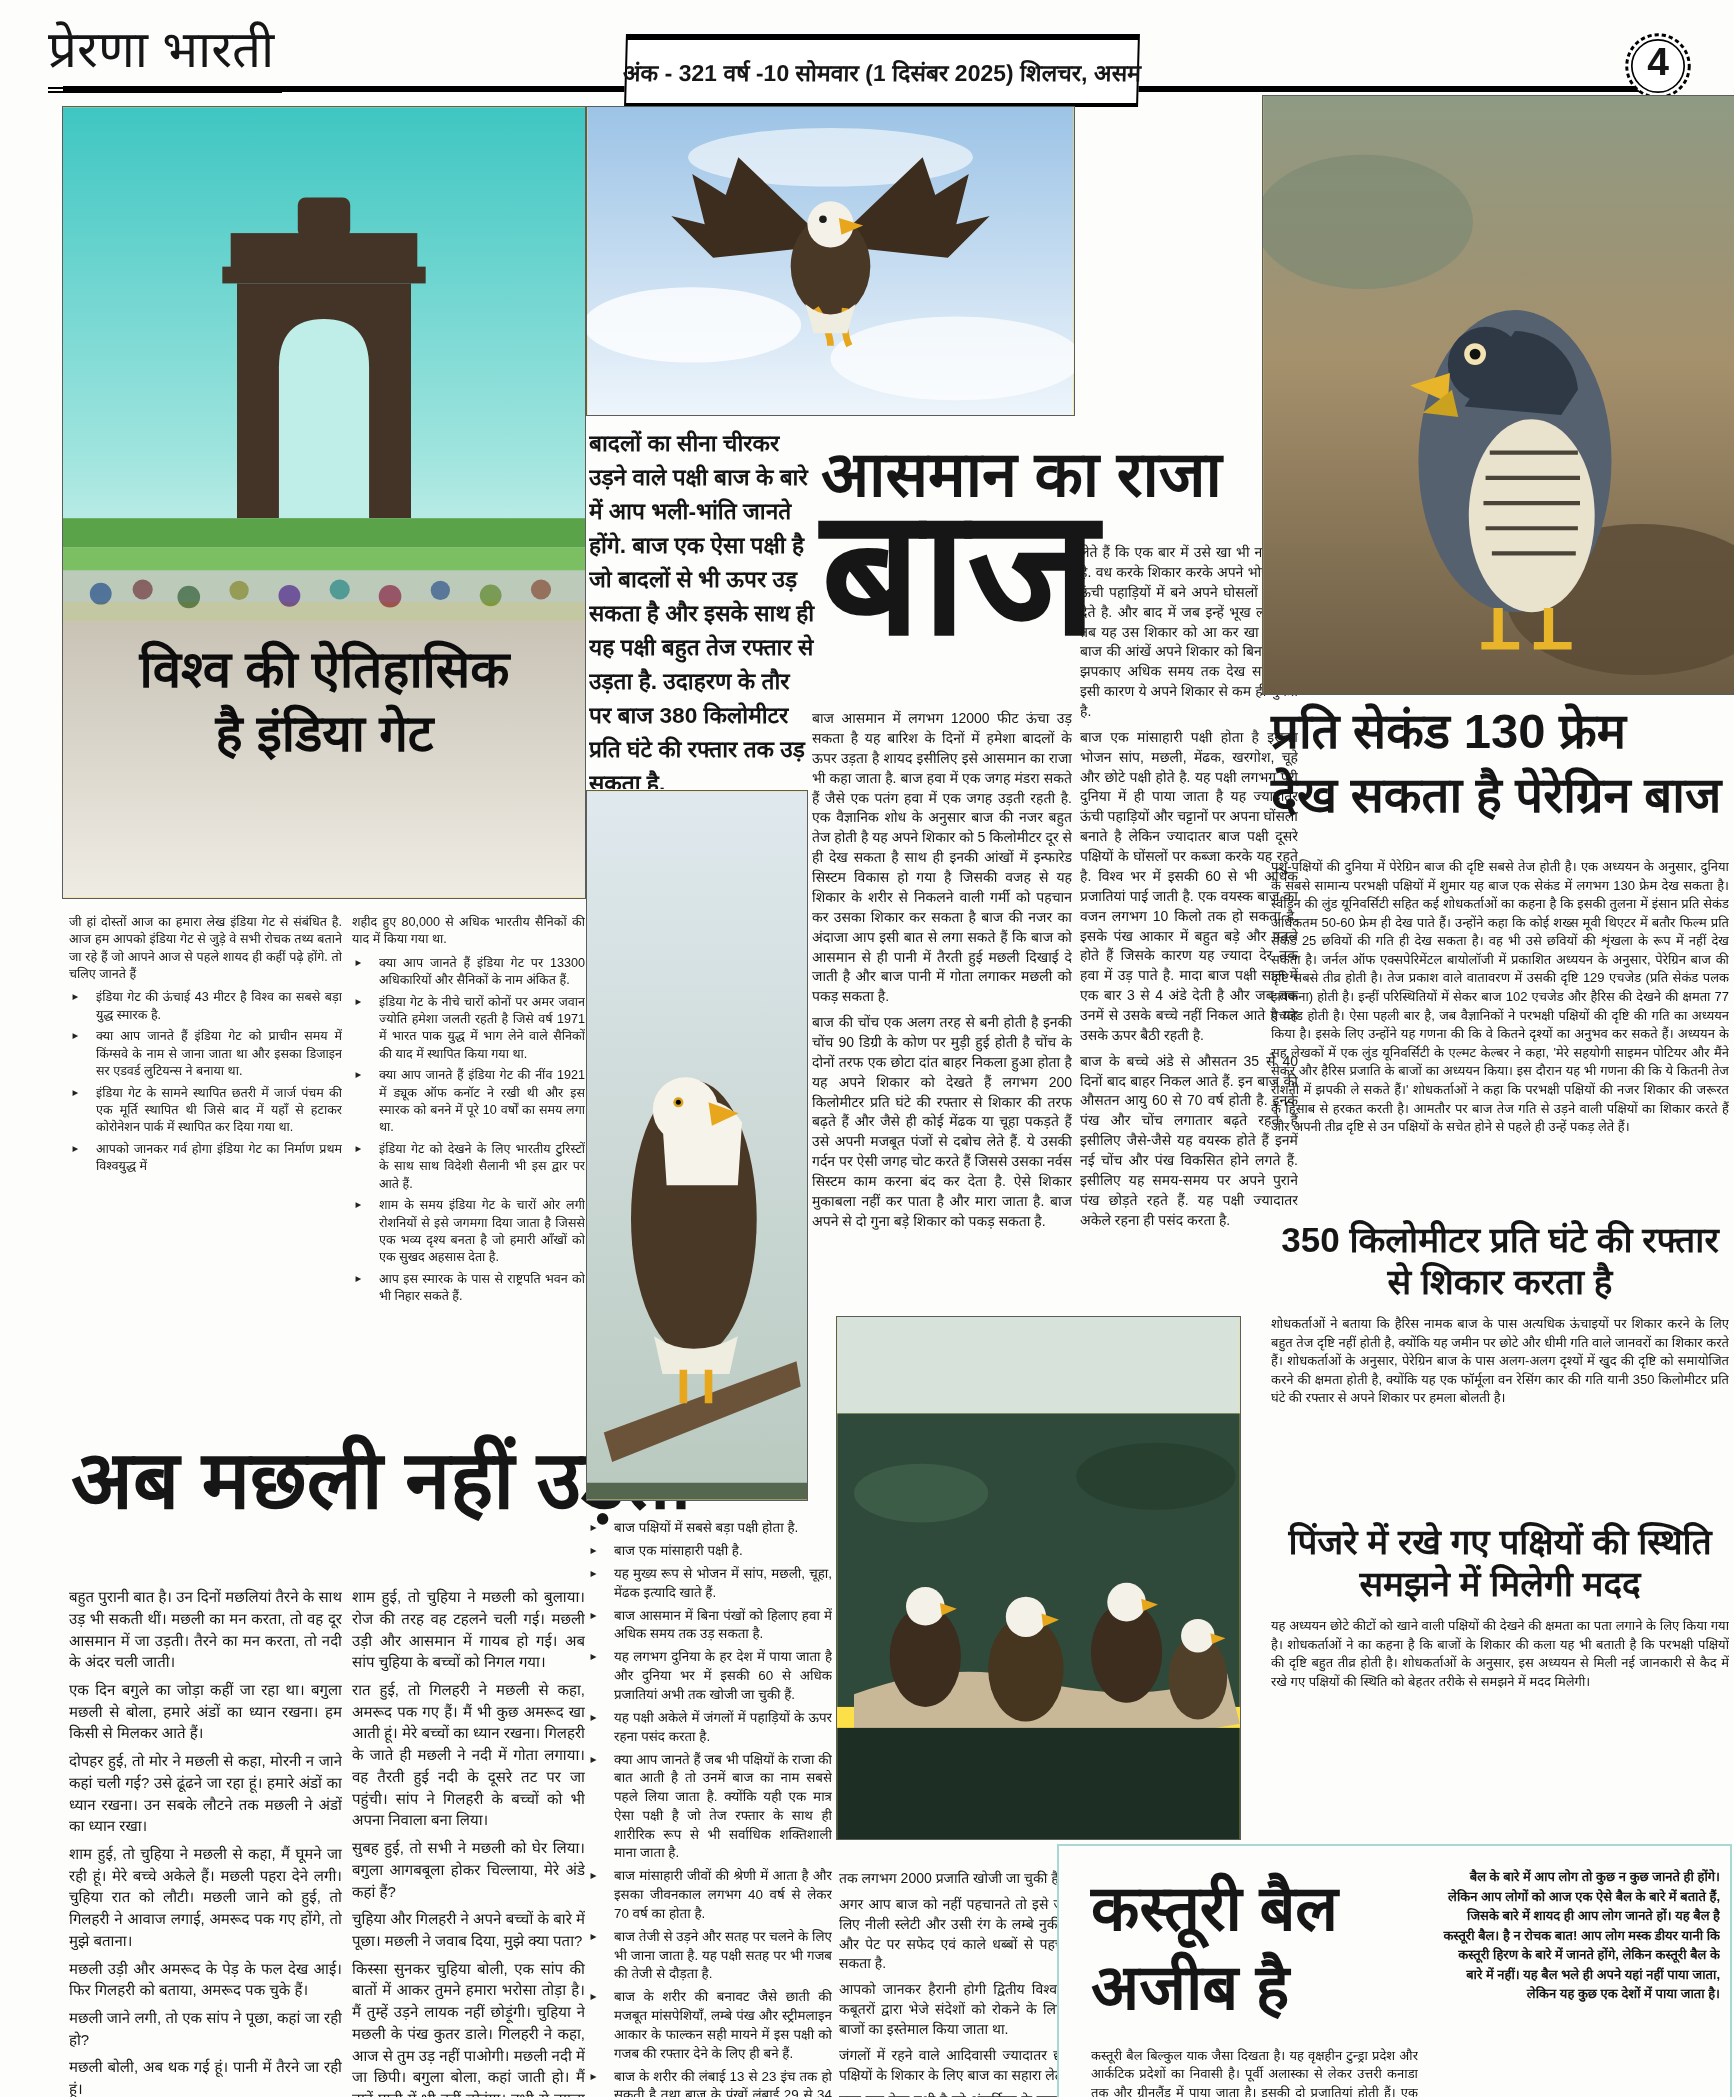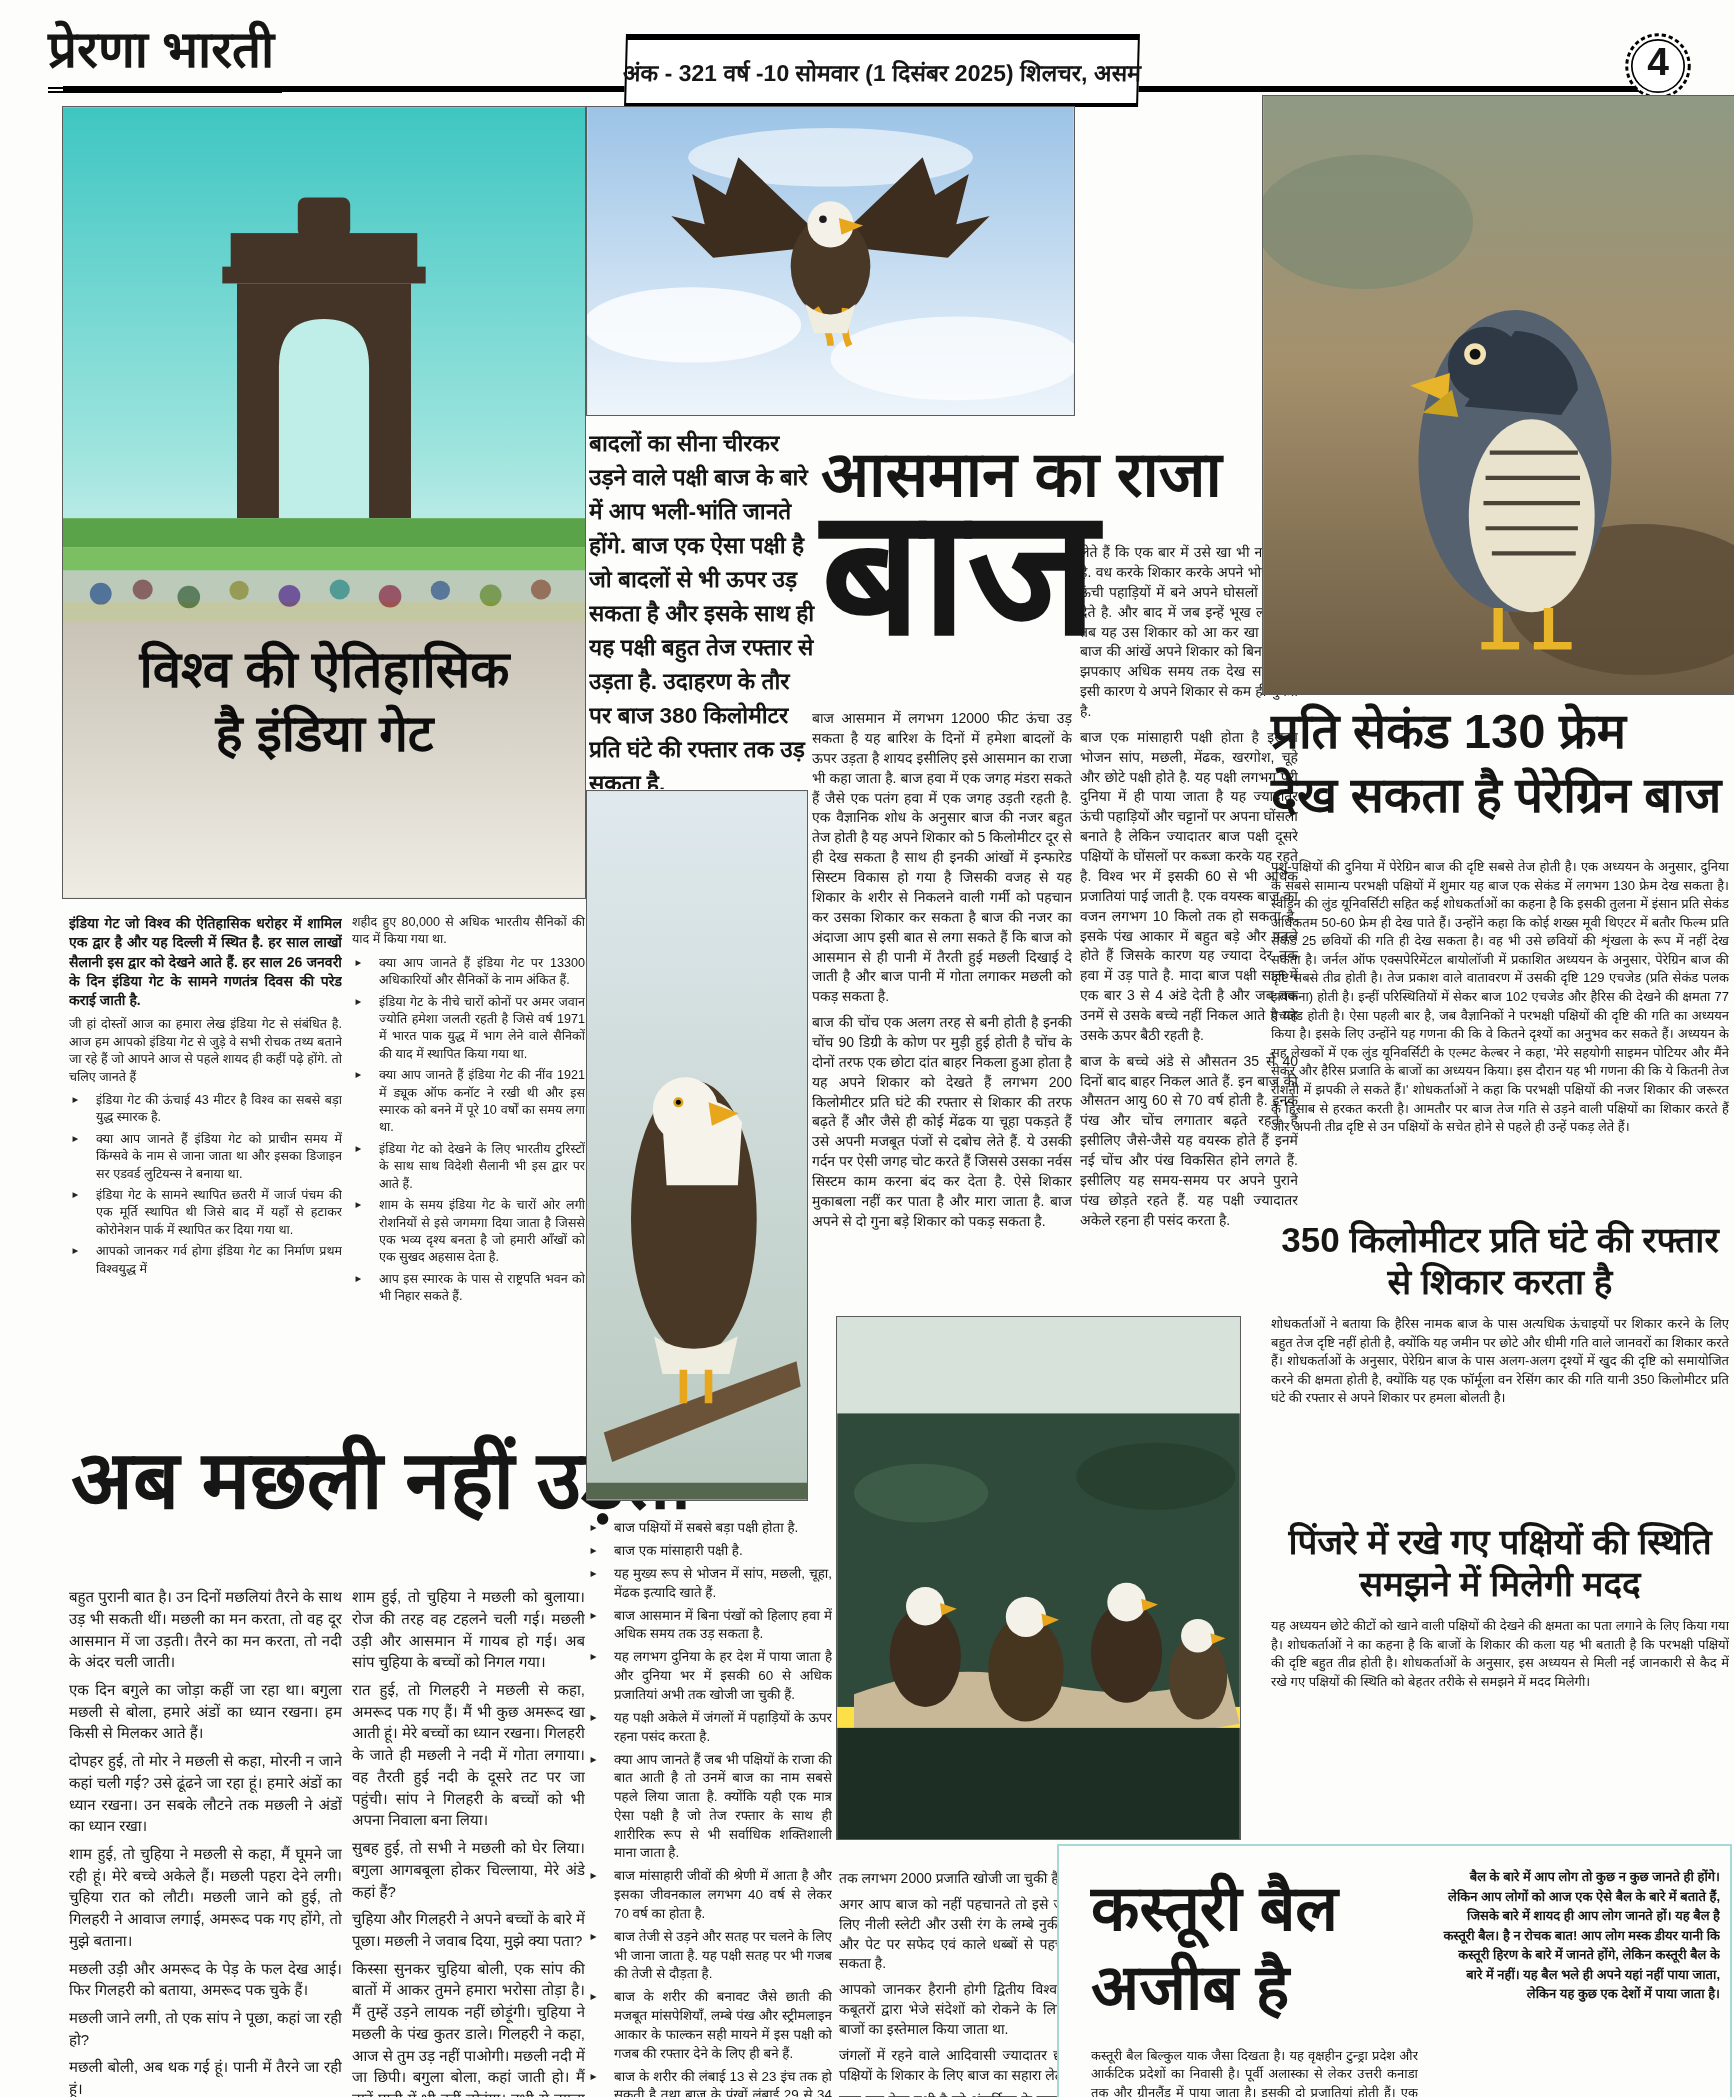--- a/index.html
+++ b/index.html
@@ -18,21 +18,21 @@
   .subhead{font-weight:bold;text-align:center;line-height:1.2;}
   svg{display:block;}
 </style>
 </head>
 <body>
 
 <div id="page">
 
   <div class="abs rule" style="left:63px;top:86px;width:1611px;height:5.9px;"></div>
 
-  <div class="abs" style="left:48px;top:17px;font-size:51px;font-weight:bold;border-bottom:6.7px double #000;padding:0 7.6px 4.2px 0;line-height:1.3;">प्रेरणा भारती</div>
+  <div class="abs" style="left:48px;top:17px;font-size:51px;font-weight:normal;border-bottom:6.7px double #000;padding:0 7.6px 4.2px 0;line-height:1.3;">प्रेरणा भारती</div>
 
   <div class="abs" style="left:625px;top:34px;width:510px;height:63px;background:#fff;border:2.1px solid #000;border-top-width:6.7px;border-bottom-width:4.6px;display:flex;align-items:center;justify-content:center;transform:skewX(-1.5deg);font-size:23px;font-weight:bold;white-space:nowrap;">
     <span>अंक - 321 वर्ष -10 सोमवार (1 दिसंबर 2025) शिलचर, असम</span>
   </div>
 
   <div class="abs" style="left:1620px;top:28px;width:76px;height:76px;">
     <svg width="76" height="76" viewBox="0 0 180 180">
       <circle cx="90" cy="90" r="74" fill="#fff" stroke="#000" stroke-width="7" stroke-dasharray="10 7"></circle>
       <circle cx="90" cy="90" r="62" fill="#fff" stroke="#000" stroke-width="4"></circle>
     </svg>
@@ -79,21 +79,20 @@
       </g>
       <rect x="0" y="1225" width="1245" height="660" fill="url(#road1)"></rect>
     </svg>
     <div class="abs" style="left:19px;top:531px;width:485px;text-align:center;font-size:51px;font-weight:bold;line-height:1.25;color:#0d0d0d;">
       <div>विश्व की ऐतिहासिक</div>
       <div>है इंडिया गेट</div>
     </div>
   </div>
 
   <div class="abs clip just" style="left:69px;top:914px;width:273px;height:501px;font-size:12.6px;line-height:1.38;">
-    <p class="bold" style="font-size:14px;">इंडिया गेट जो विश्व की ऐतिहासिक धरोहर में शामिल एक द्वार है और यह दिल्ली में स्थित है. हर साल लाखों सैलानी इस द्वार को देखने आते हैं. हर साल 26 जनवरी के दिन इंडिया गेट के सामने गणतंत्र दिवस की परेड कराई जाती है.</p>
     <p>जी हां दोस्तों आज का हमारा लेख इंडिया गेट से संबंधित है. आज हम आपको इंडिया गेट से जुड़े वे सभी रोचक तथ्य बताने जा रहे हैं जो आपने आज से पहले शायद ही कहीं पढ़े होंगे. तो चलिए जानते हैं</p>
     <div class="bullet">इंडिया गेट की ऊंचाई 43 मीटर है विश्व का सबसे बड़ा युद्ध स्मारक है.</div>
     <div class="bullet">क्या आप जानते हैं इंडिया गेट को प्राचीन समय में किंग्सवे के नाम से जाना जाता था और इसका डिजाइन सर एडवर्ड लुटियन्स ने बनाया था.</div>
     <div class="bullet">इंडिया गेट के सामने स्थापित छतरी में जार्ज पंचम की एक मूर्ति स्थापित थी जिसे बाद में यहाँ से हटाकर कोरोनेशन पार्क में स्थापित कर दिया गया था.</div>
     <div class="bullet">आपको जानकर गर्व होगा इंडिया गेट का निर्माण प्रथम विश्वयुद्ध में</div>
   </div>
 
   <div class="abs clip just" style="left:352px;top:914px;width:233px;height:501px;font-size:12.6px;line-height:1.38;">
     <p>शहीद हुए 80,000 से अधिक भारतीय सैनिकों की याद में किया गया था.</p>
     <div class="bullet">क्या आप जानते हैं इंडिया गेट पर 13300 अधिकारियों और सैनिकों के नाम अंकित हैं.</div>

